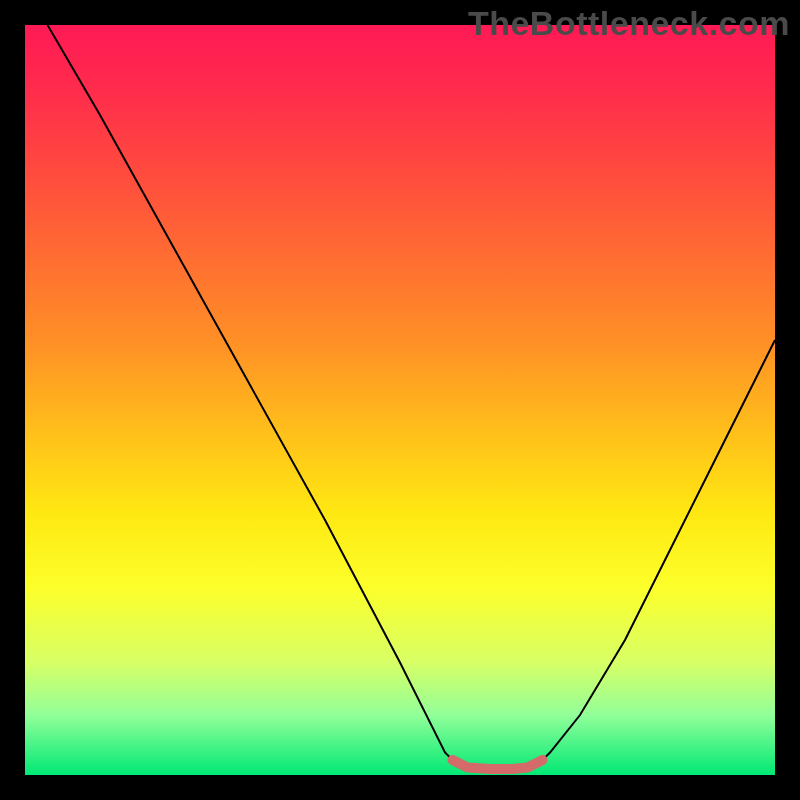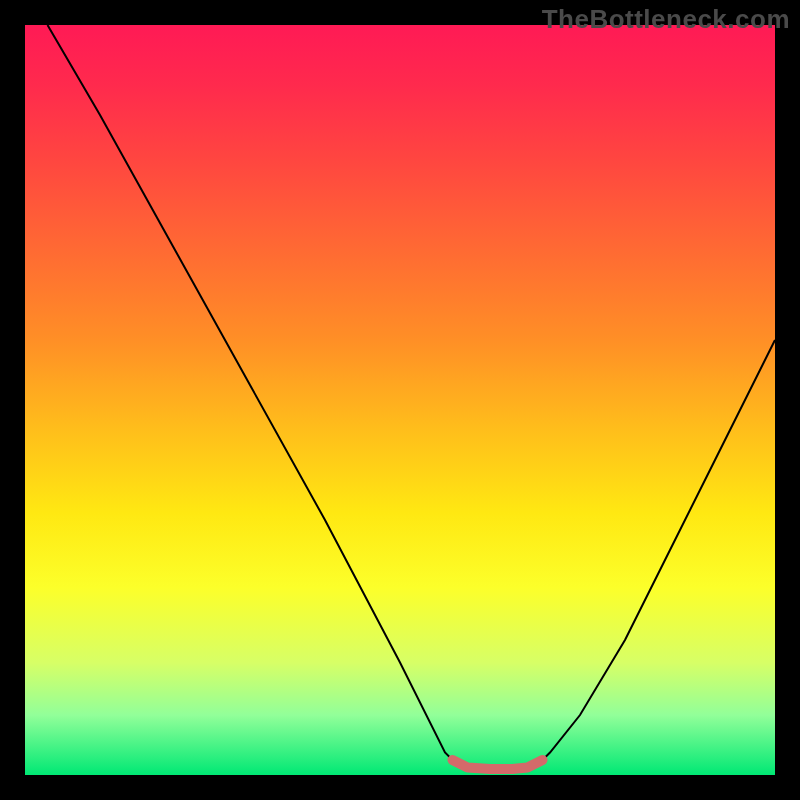--- a/index.html
+++ b/index.html
@@ -15,21 +15,21 @@
     position: relative;
     width: 800px;
     height: 800px;
     background: #000;
   }
   .watermark {
     position: absolute;
     top: 4px;
     right: 10px;
     color: #4a4a4a;
-    font-size: 26px;
+    font-size: 34px;
     font-weight: bold;
     letter-spacing: 0.5px;
     z-index: 5;
   }
   .plot-area {
     position: absolute;
     left: 25px;
     top: 25px;
     width: 750px;
     height: 750px;

